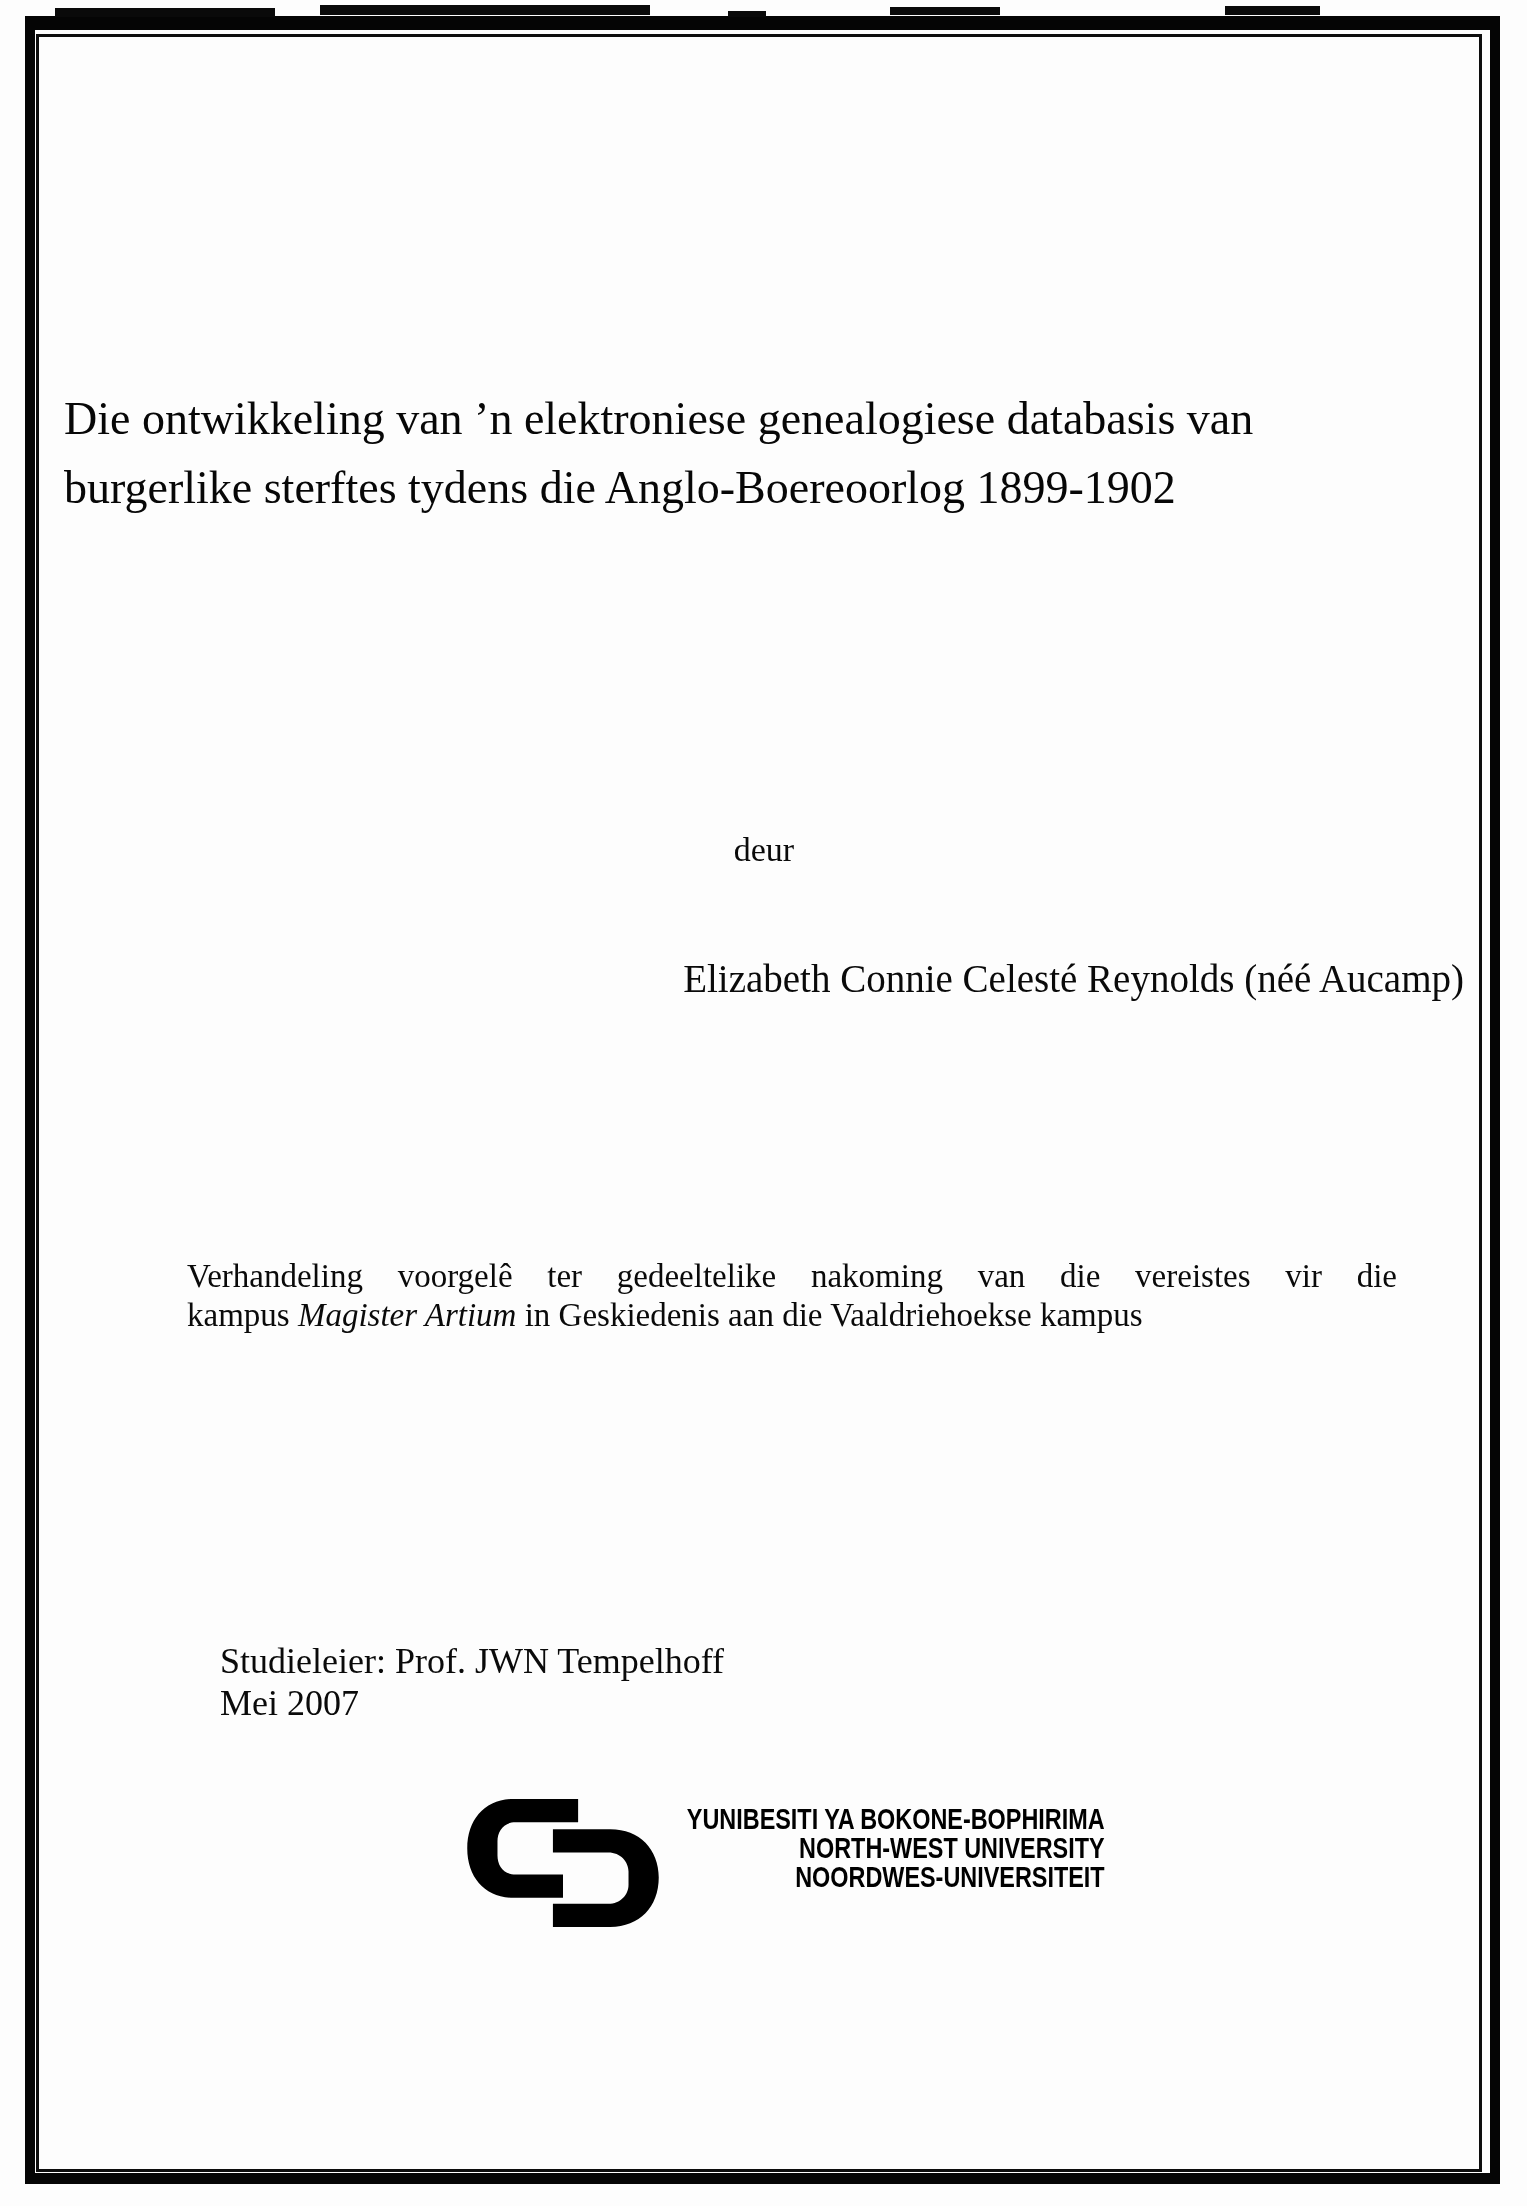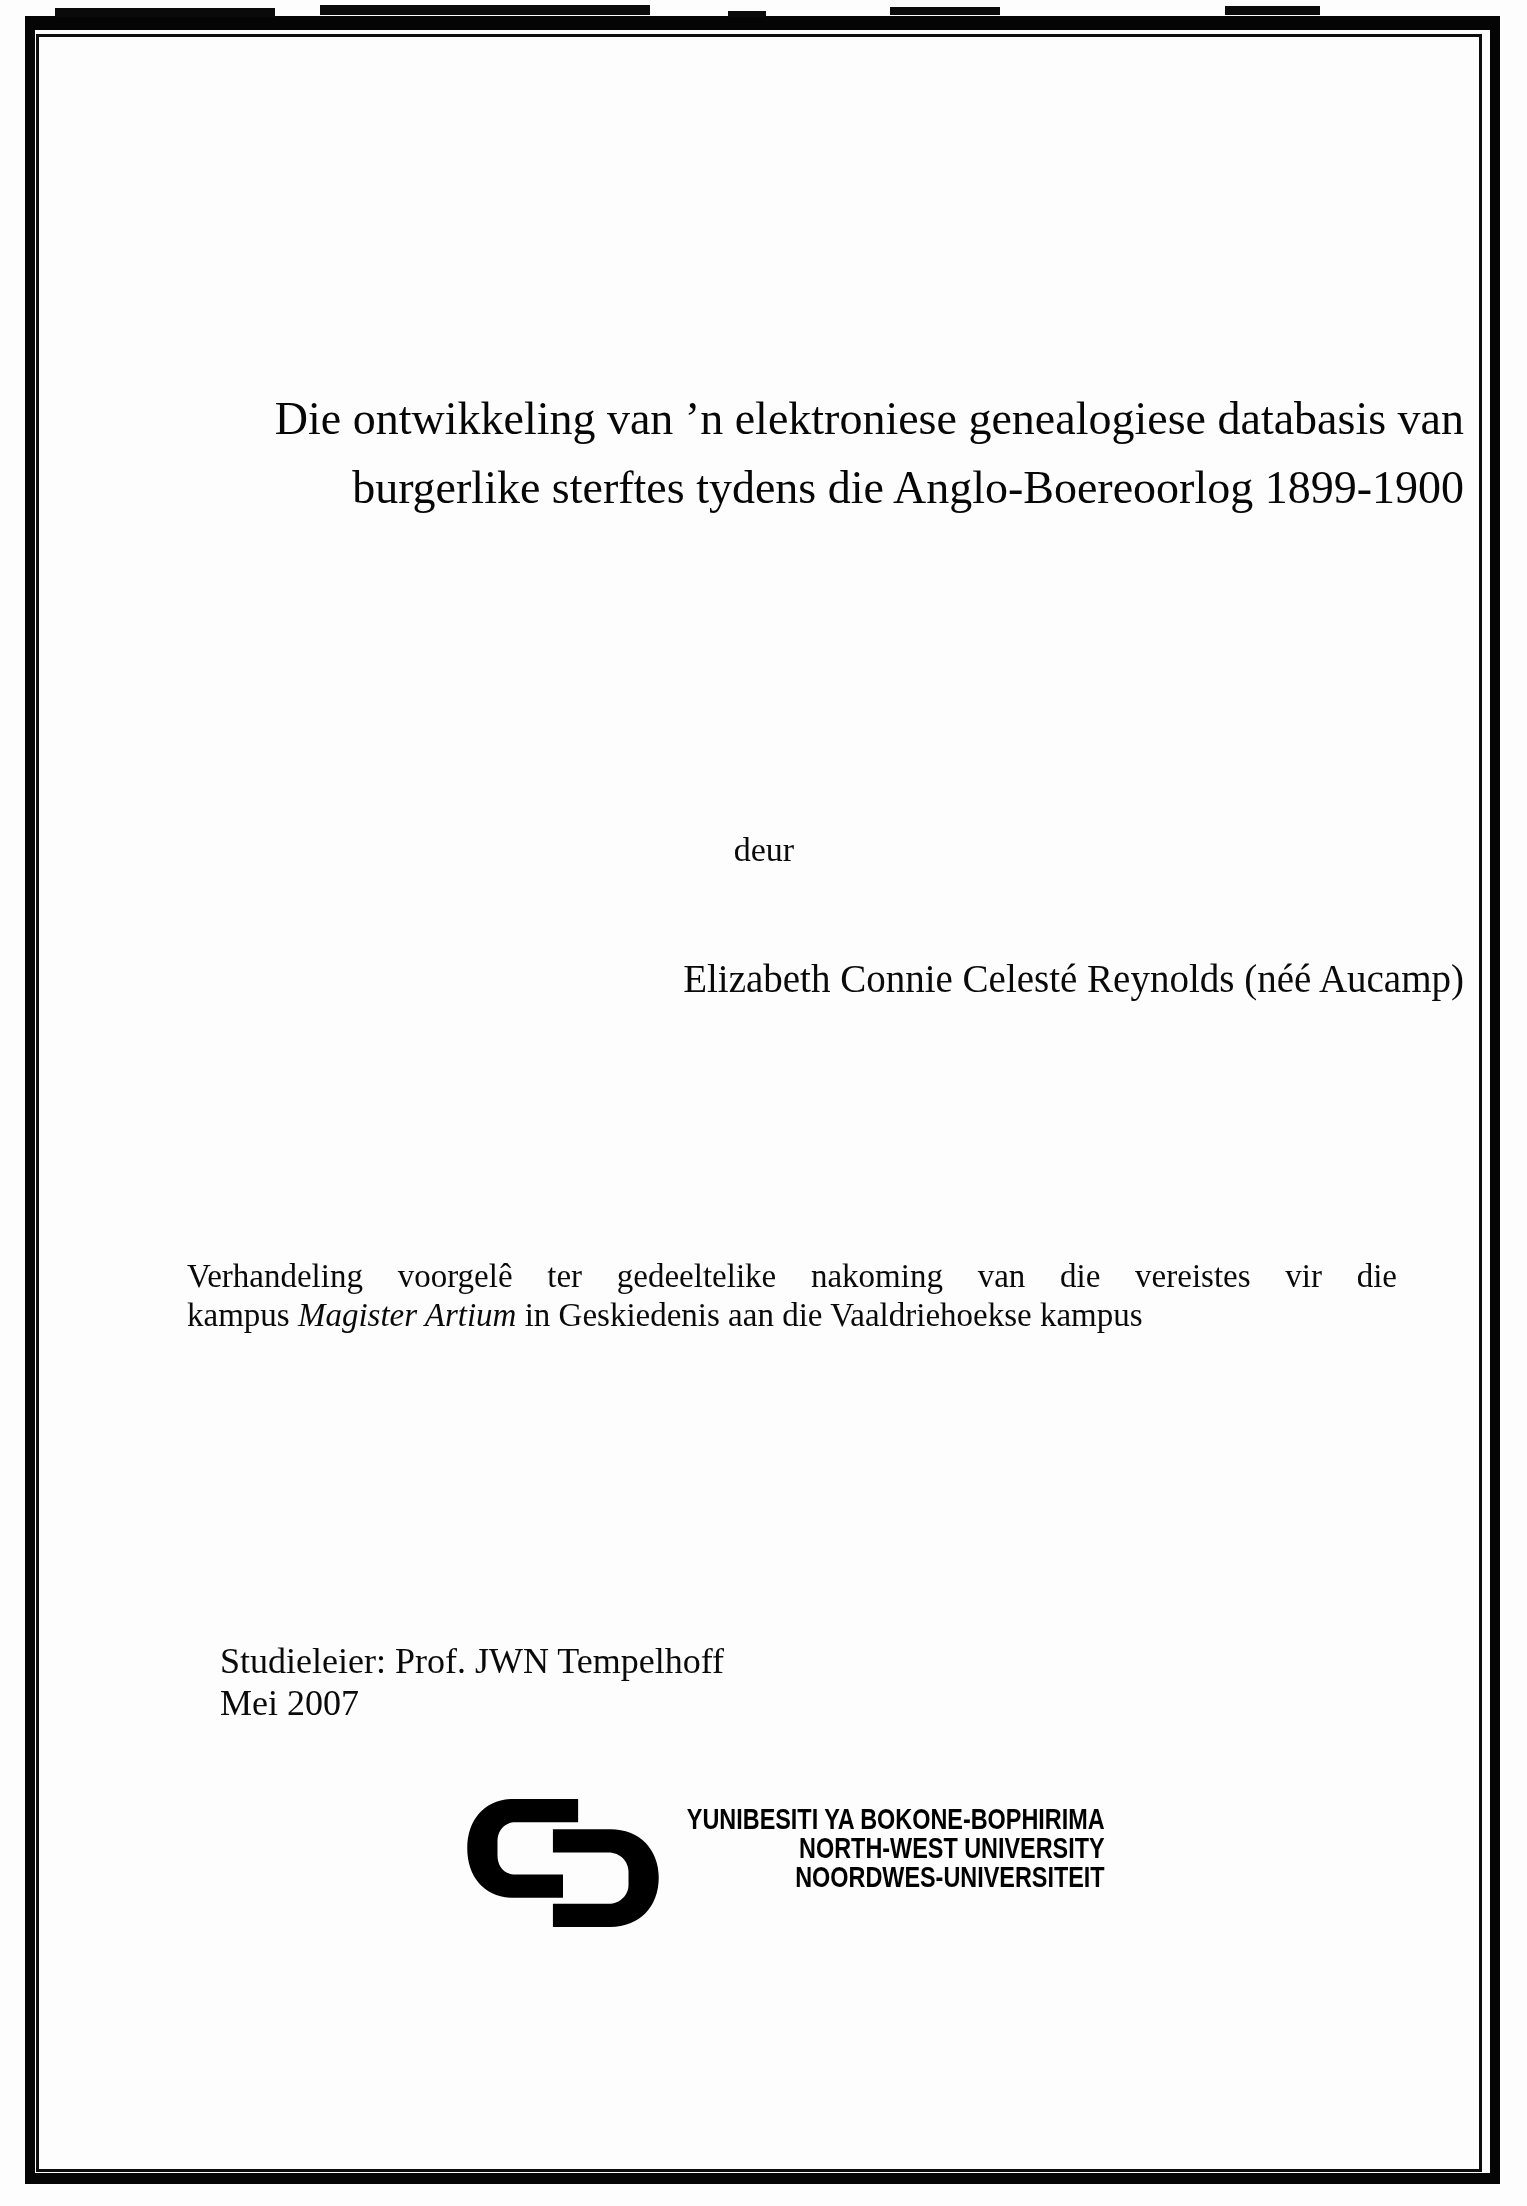--- a/index.html
+++ b/index.html
@@ -29,21 +29,21 @@
   
   .artifact { position: absolute; background: #0a0a0a; }
   .a1 { left: 55px;   top: 8px;  width: 220px; height: 9px; }
   .a2 { left: 320px;  top: 5px;  width: 330px; height: 10px; }
   .a3 { left: 728px;  top: 11px; width: 38px;  height: 6px; }
   .a4 { left: 890px;  top: 7px;  width: 110px; height: 8px; }
   .a5 { left: 1225px; top: 6px;  width: 95px;  height: 9px; }
 
   .title {
     position: absolute; left: 64px; top: 384px; width: 1400px;
-    text-align: right;
+    text-align: left;
     font-size: 46px; line-height: 69px;
     color: #070707;
   }
   .byline {
     position: absolute; left: 64px; top: 798px; width: 1400px;
     text-align: center;
     font-size: 34px; line-height: 40px; margin-top: 32px;
   }
   .author {
     position: absolute; left: 64px; top: 956px; width: 1400px;
@@ -82,21 +82,21 @@
   <div class="frame-outer"></div>
   <div class="frame-inner"></div>
   <div class="artifact a1"></div>
   <div class="artifact a2"></div>
   <div class="artifact a3"></div>
   <div class="artifact a4"></div>
   <div class="artifact a5"></div>
 
   <div class="title">
     <div>Die ontwikkeling van ’n elektroniese genealogiese databasis van</div>
-    <div>burgerlike sterftes tydens die Anglo-Boereoorlog 1899-1900</div>
+    <div>burgerlike sterftes tydens die Anglo-Boereoorlog 1899-1902</div>
   </div>
 
   <div class="byline">deur</div>
 
   <div class="author">Elizabeth Connie Celesté Reynolds (néé Aucamp)</div>
 
   <div class="statement">
     <div class="st-line1">Verhandeling voorgelê ter gedeeltelike nakoming van die vereistes vir die</div>
     <div class="st-line2"><span>kampus </span><i>Magister Artium</i><span> in Geskiedenis aan die Vaaldriehoekse kampus</span></div>
   </div>

